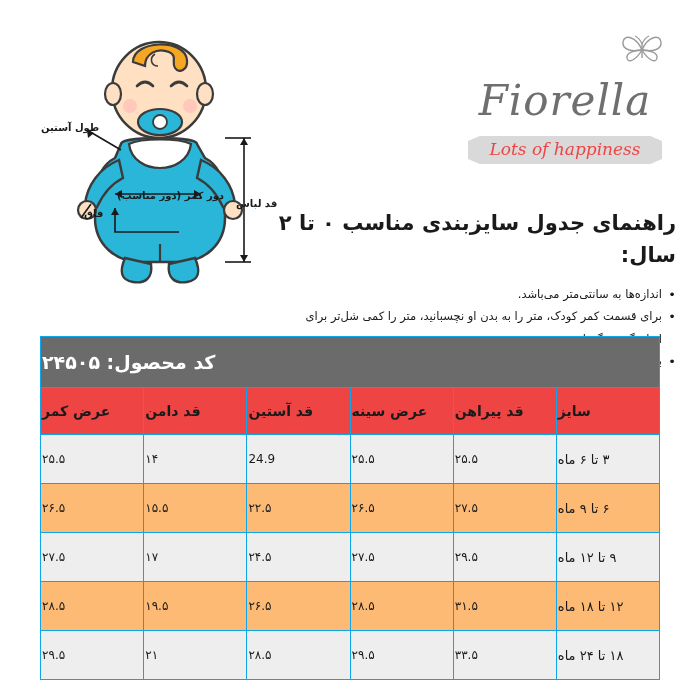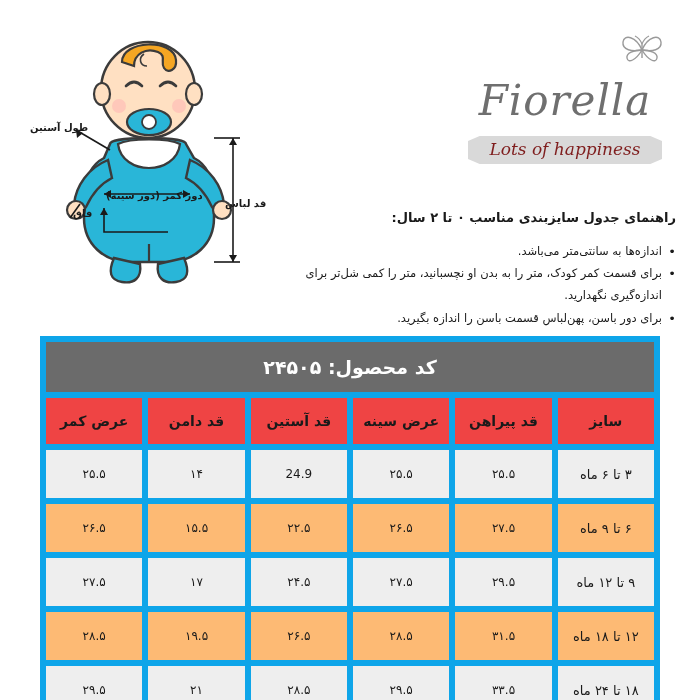--- a/index.html
+++ b/index.html
@@ -16,21 +16,21 @@
   }
   .page {
     position: relative;
     width: 700px;
     height: 700px;
   }
 
   
   .illustration {
     position: absolute;
-    left: 18px;
+    left: 29px;
     top: 18px;
     width: 290px;
     height: 275px;
   }
   .baby-svg { display: block; }
 
   .anno {
     position: absolute;
     font-family: "DejaVu Sans", "Liberation Sans", sans-serif;
     font-size: 10px;
@@ -74,40 +74,40 @@
     top: 2px;
     height: 28px;
     background: #d9d9d9;
     clip-path: polygon(0 18%, 6% 0, 94% 0, 100% 18%, 100% 82%, 94% 100%, 6% 100%, 0 82%);
   }
   .ribbon-text {
     position: relative;
     font-family: "DejaVu Serif", "Liberation Serif", serif;
     font-style: italic;
     font-size: 17px;
-    color: #7f1d1d;
+    color: #ef4444;
     line-height: 30px;
   }
   .butterfly {
     position: absolute;
     right: 4px;
     top: 0px;
   }
 
   
   .guide-block {
     position: absolute;
     right: 24px;
     top: 208px;
     width: 420px;
     direction: rtl;
     text-align: right;
   }
   .guide-title {
-    font-size: 13px;
+    font-size: 21px;
     font-weight: bold;
     color: #1a1a1a;
     line-height: 1.5;
     margin-bottom: 12px;
   }
   .guide-list {
     list-style: none;
     margin: 0;
     padding: 0;
   }
@@ -134,22 +134,22 @@
     top: 336px;
     width: 620px;
   }
   table.size-table {
     width: 620px;
     border-collapse: collapse;
     direction: rtl;
     table-layout: fixed;
   }
   table.size-table td, table.size-table th {
-    border: 6px solid #0ea5e9;
-    text-align: center;
+    border: 1px solid #0ea5e9;
+    text-align: left;
     vertical-align: middle;
     font-family: "DejaVu Sans", "Liberation Sans", sans-serif;
   }
   .code-row td {
     background: #6b6b6b;
     color: #ffffff;
     font-size: 19px;
     font-weight: bold;
     height: 48px;
     letter-spacing: 0.5px;
@@ -226,21 +226,21 @@
 
       <path d="M86 176 L172 176" stroke="#1a1a1a" stroke-width="1.6"></path>
       <path d="M86 176 l7 -4 l0 8 z" fill="#1a1a1a"></path>
       <path d="M172 176 l-7 -4 l0 8 z" fill="#1a1a1a"></path>
 
       <path d="M86 190 L86 214 L150 214" fill="none" stroke="#1a1a1a" stroke-width="1.6"></path>
       <path d="M86 190 l-4 7 l8 0 z" fill="#1a1a1a"></path>
     </svg>
 
     <div class="anno anno-sleeve">طول آستین</div>
-    <div class="anno anno-chest">دور کمر (دور سینه)</div>
+    <div class="anno anno-chest">دور کمر (دور مناسب)</div>
     <div class="anno anno-waist">فاق</div>
     <div class="anno anno-length">قد لباس</div>
   </div>
 
   <div class="brand">
     <svg class="butterfly" width="48" height="40" viewBox="0 0 48 40" xmlns="http://www.w3.org/2000/svg">
       <path d="M24 20 C18 6 6 4 5 12 C4 20 14 22 24 20 Z" fill="none" stroke="#9a9a9a" stroke-width="1.4"></path>
       <path d="M24 20 C30 6 42 4 43 12 C44 20 34 22 24 20 Z" fill="none" stroke="#9a9a9a" stroke-width="1.4"></path>
       <path d="M24 20 C18 30 10 34 9 28 C8 23 16 20 24 20 Z" fill="none" stroke="#9a9a9a" stroke-width="1.4"></path>
       <path d="M24 20 C30 30 38 34 39 28 C40 23 32 20 24 20 Z" fill="none" stroke="#9a9a9a" stroke-width="1.4"></path>

